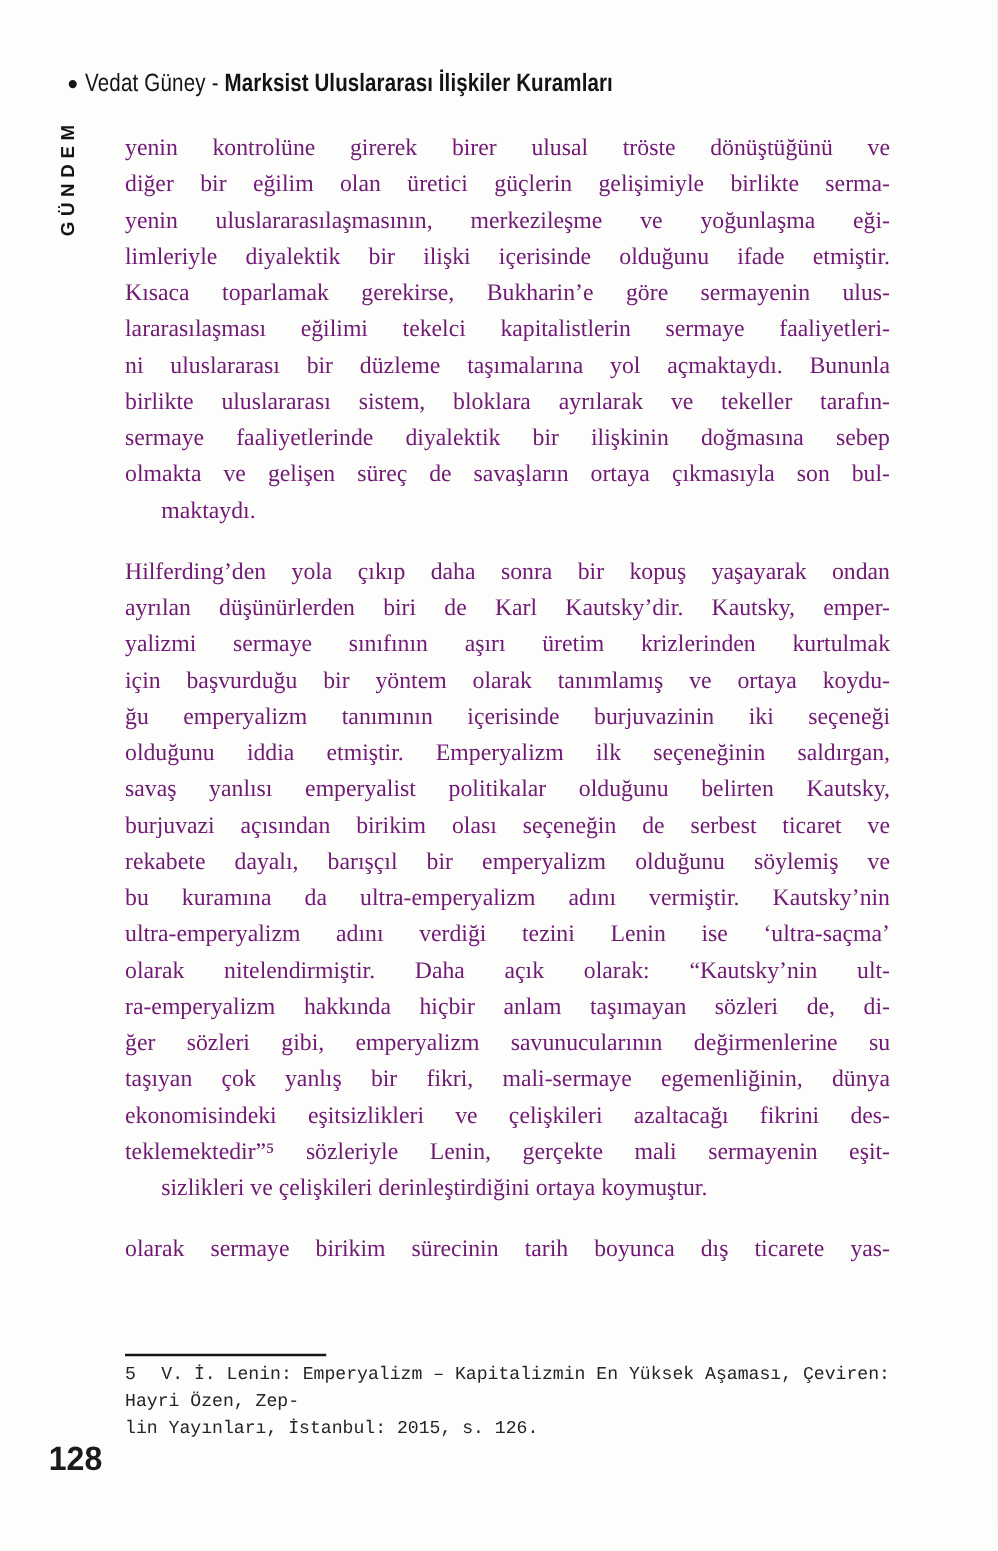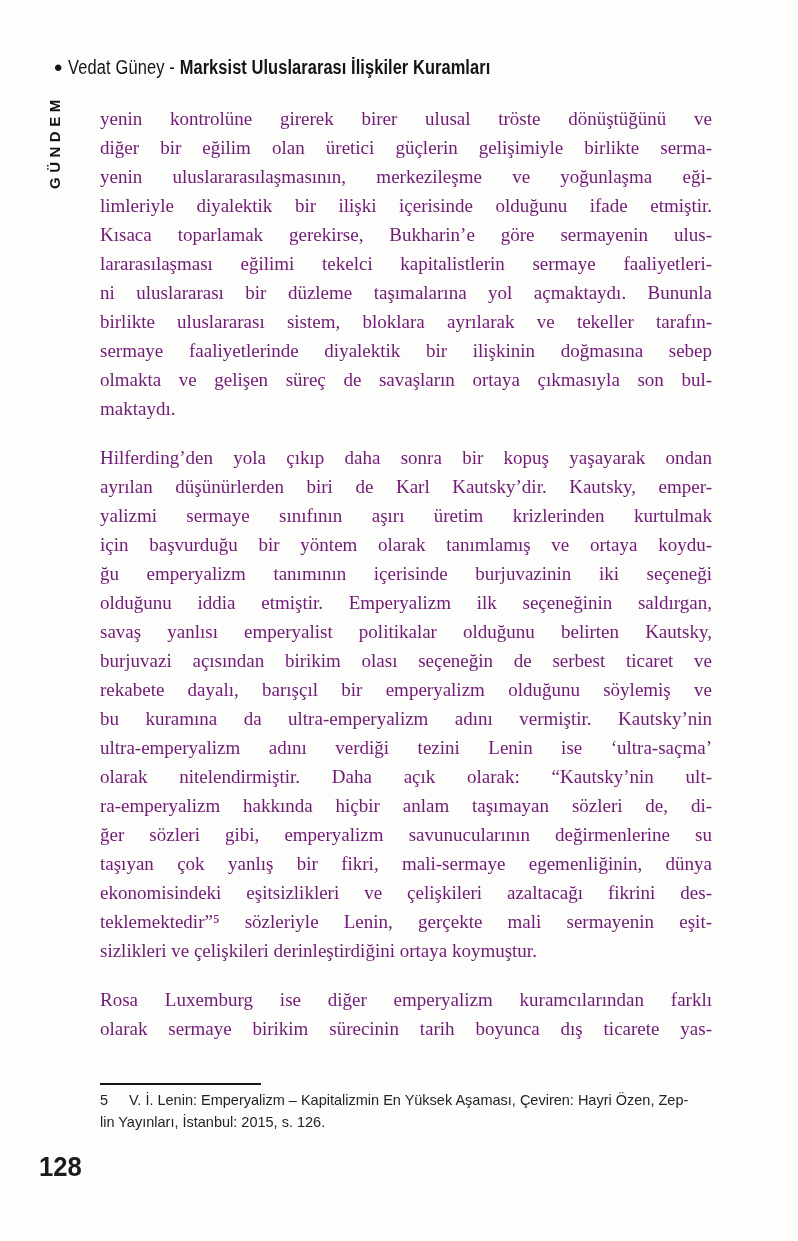--- a/index.html
+++ b/index.html
@@ -70,37 +70,37 @@
     font-size: 19px;
     line-height: 29px;
     height: 29px;
     text-align: justify;
     text-align-last: justify;
     text-justify: inter-word;
     white-space: nowrap;
     overflow: hidden;
     color: #701a75;
   }
-  .tline.lastleft { text-align-last: left; }
+  .tline.lastleft { text-align-last: left; margin-left: 29px; }
 
   
   .footnote-rule {
     position: absolute;
     left: 100px;
     top: 1083px;
     width: 161px;
     height: 2px;
     background: #161616;
   }
   .footnote {
     position: absolute;
     left: 100px;
     top: 1090px;
     width: 616px;
-    font-family: Liberation Sans, sans-serif;
+    font-family: Liberation Mono, monospace;
     font-size: 14.5px;
     line-height: 21.5px;
     color: #242424;
   }
   .fn-num { display: inline-block; width: 29px; }
 
   
   .page-number {
     position: absolute;
     left: 39px;
@@ -153,21 +153,20 @@
         <div class="tline">ultra-emperyalizm adını verdiği tezini Lenin ise ‘ultra-saçma’</div>
         <div class="tline">olarak nitelendirmiştir. Daha açık olarak: “Kautsky’nin ult-</div>
         <div class="tline">ra-emperyalizm hakkında hiçbir anlam taşımayan sözleri de, di-</div>
         <div class="tline">ğer sözleri gibi, emperyalizm savunucularının değirmenlerine su</div>
         <div class="tline">taşıyan çok yanlış bir fikri, mali-sermaye egemenliğinin, dünya</div>
         <div class="tline">ekonomisindeki eşitsizlikleri ve çelişkileri azaltacağı fikrini des-</div>
         <div class="tline">teklemektedir”⁵ sözleriyle Lenin, gerçekte mali sermayenin eşit-</div>
         <div class="tline lastleft">sizlikleri ve çelişkileri derinleştirdiğini ortaya koymuştur.</div>
       </div>
     <div class="para">
-        <div class="tline">Rosa Luxemburg ise diğer emperyalizm kuramcılarından farklı</div>
         <div class="tline">olarak sermaye birikim sürecinin tarih boyunca dış ticarete yas-</div>
       </div>
   </div>
 
   <div class="footnote-rule"></div>
 
   <div class="footnote">
     <div><span class="fn-num">5</span><span>V. İ. Lenin: Emperyalizm – Kapitalizmin En Yüksek Aşaması, Çeviren: Hayri Özen, Zep-</span></div>
     <div>lin Yayınları, İstanbul: 2015, s. 126.</div>
   </div>

